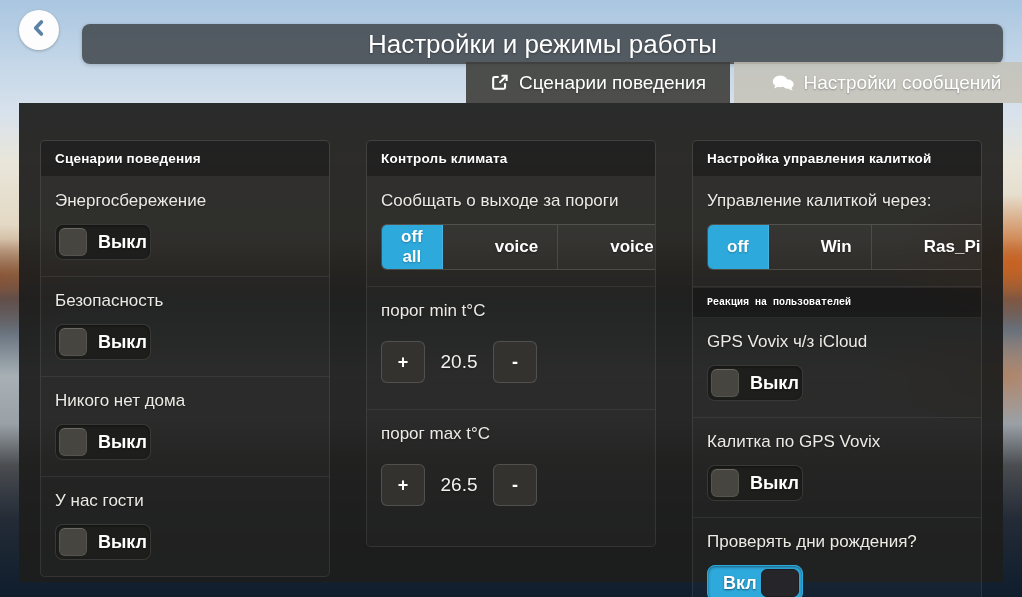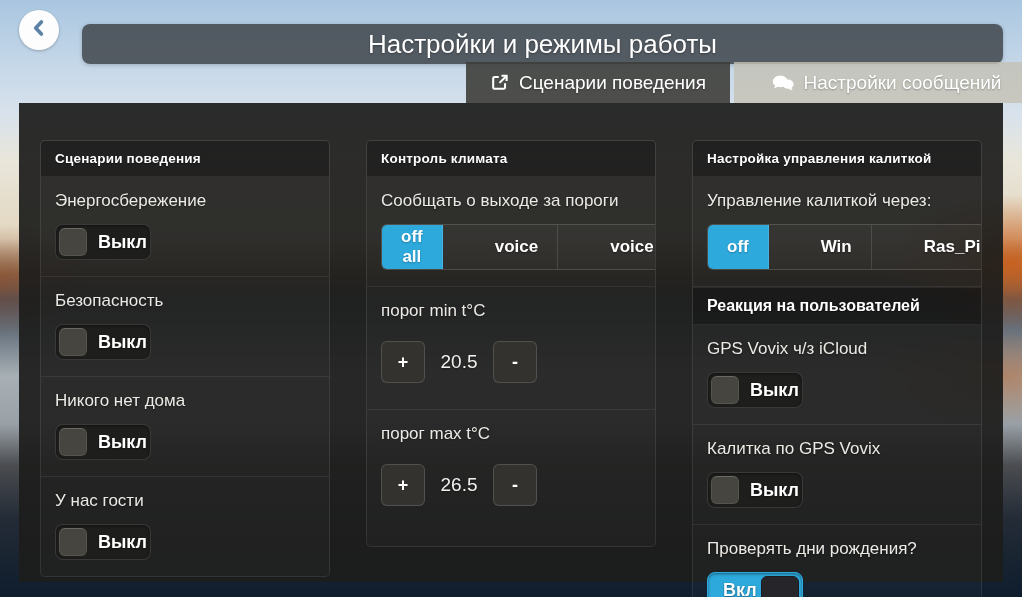--- a/index.html
+++ b/index.html
@@ -51,25 +51,26 @@
   .card {
     width:290px; border:1px solid rgba(255,255,255,0.09); border-radius:5px;
     background:rgba(255,255,255,0.02); overflow:hidden;
   }
   .card-header {
     padding:10px 14px; font-size:13.5px; font-weight:bold; color:#fff;
     background:rgba(0,0,0,0.28); border-bottom:1px solid rgba(255,255,255,0.07);
     letter-spacing:0.2px; text-shadow:0 1px 1px rgba(0,0,0,0.5);
   }
   .sub-header {
-    padding:9px 14px; font-size:16px; font-weight:bold; color:#fff;
+    padding:9px 14px; font-size:10px; font-weight:bold; color:#fff;
     background:rgba(0,0,0,0.28);
     border-top:1px solid rgba(255,255,255,0.07);
     border-bottom:1px solid rgba(255,255,255,0.07);
     text-shadow:0 1px 1px rgba(0,0,0,0.5);
+    font-family:Liberation Mono, monospace;
   }
   .row { padding:14px 14px 16px 14px; border-bottom:1px solid rgba(255,255,255,0.07); }
   .row:last-child { border-bottom:none; }
   .row-label { font-size:17px; color:#eceae5; margin-bottom:13px; text-shadow:0 1px 2px rgba(0,0,0,0.4); }
 
   
   .toggle {
     width:96px; height:36px; border-radius:8px; display:flex; align-items:center;
     padding:3px; cursor:pointer; box-shadow:inset 0 1px 3px rgba(0,0,0,0.45);
   }

